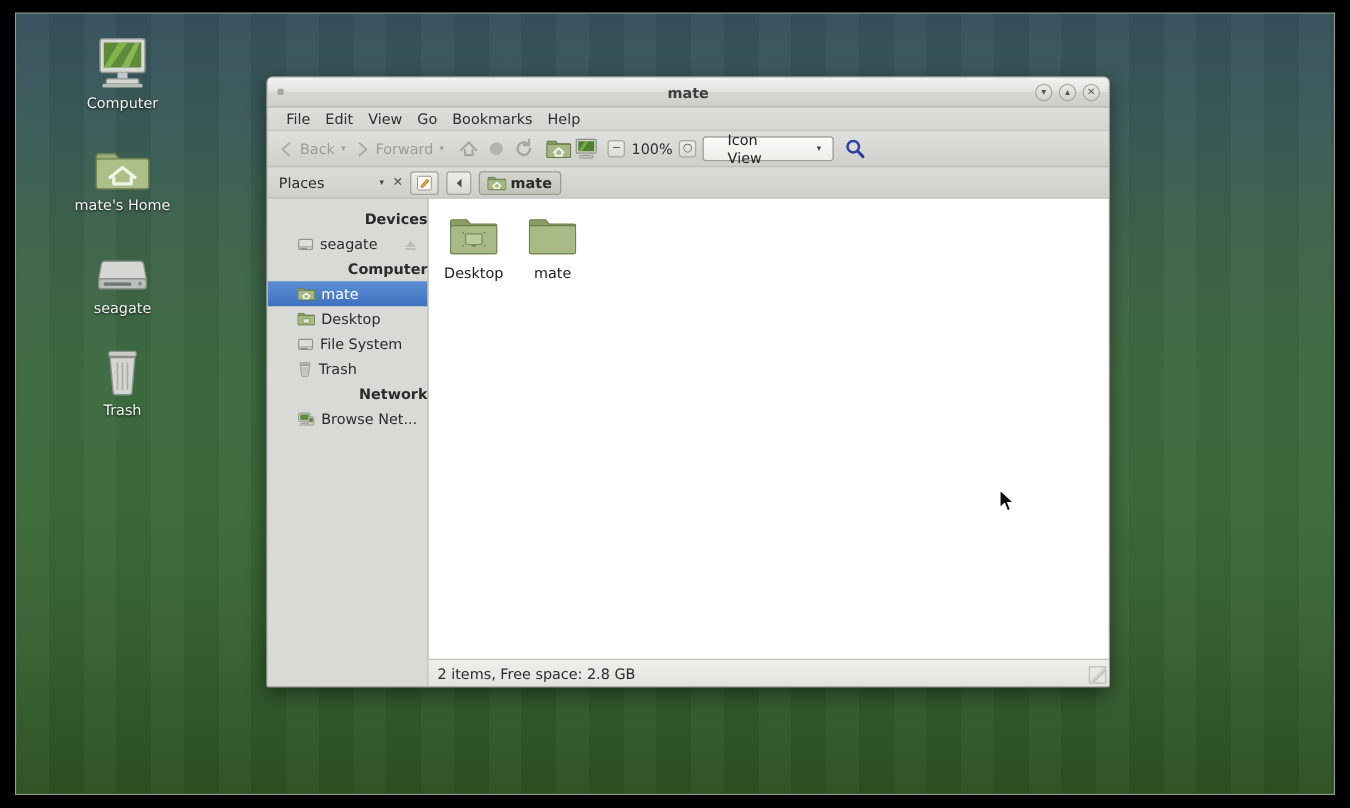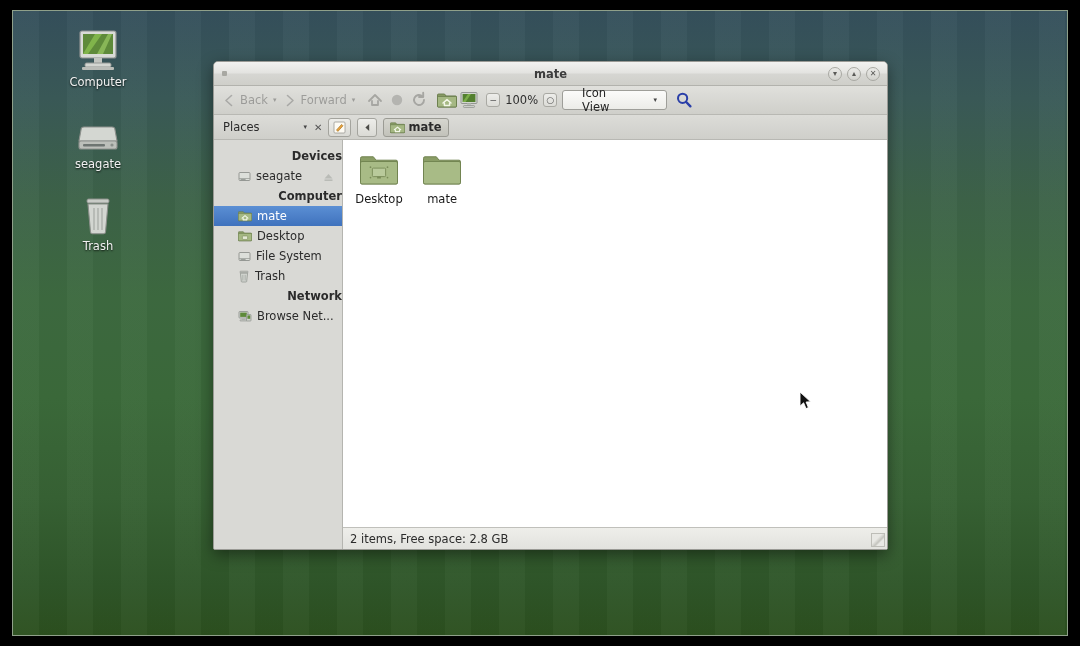--- a/index.html
+++ b/index.html
@@ -257,20 +257,31 @@
           <path d="M8 25 L20 5 L27 5 L13 25 Z" fill="#8cc152" opacity=".75"></path>
           <path d="M22 25 L33 5 L37 5 L28 25 Z" fill="#a5d46a" opacity=".6"></path>
           <rect x="19" y="29" width="8" height="5" fill="#c3c6c1"></rect>
           <rect x="10" y="34" width="26" height="4" rx="1.5" fill="#d3d6d1" stroke="#949895" stroke-width="1"></rect>
           <rect x="7" y="38" width="32" height="3" rx="1" fill="#b9bcb7"></rect>
         </svg>
       </div>
       <div class="label">Computer</div>
     </div>
 
+    <div class="desk-icon">
+      <div class="glyph">
+        <svg width="46" height="40" viewBox="0 0 46 40">
+          <path d="M4 8 h13 l3.5 4 H42 a2 2 0 0 1 2 2 v20 a2 2 0 0 1 -2 2 H4 a2 2 0 0 1 -2 -2 V10 a2 2 0 0 1 2 -2 z" fill="#99ac75" stroke="#6f7f52" stroke-width="1.2"></path>
+          <path d="M4 12 H42 a2 2 0 0 1 2 2 v20 a2 2 0 0 1 -2 2 H4 a2 2 0 0 1 -2 -2 V14 a2 2 0 0 1 2 -2 z" fill="#adbf89" stroke="#6f7f52" stroke-width="1"></path>
+          <path d="M13 27 L23 19 L33 27" fill="none" stroke="#f0f4e6" stroke-width="2.6" stroke-linecap="round" stroke-linejoin="round"></path>
+          <path d="M16 27 v5 h14 v-5" fill="none" stroke="#f0f4e6" stroke-width="2.6" stroke-linecap="round" stroke-linejoin="round"></path>
+        </svg>
+      </div>
+      <div class="label">mate's Home</div>
+    </div>
 
     <div class="desk-icon">
       <div class="glyph">
         <svg width="44" height="34" viewBox="0 0 44 34">
           <path d="M8 6 h28 a3 3 0 0 1 3 3 l2 11 H3 l2 -11 a3 3 0 0 1 3 -3 z" fill="#d4d7d2" stroke="#8e918d" stroke-width="1.1"></path>
           <rect x="3" y="20" width="38" height="8" rx="2" fill="#bcbfba" stroke="#8e918d" stroke-width="1.1"></rect>
           <rect x="7" y="23" width="22" height="2.5" rx="1" fill="#6e7572"></rect>
           <circle cx="36" cy="24" r="1.6" fill="#8a8f8b"></circle>
         </svg>
       </div>
@@ -294,20 +305,28 @@
     <div id="titlebar">
       <div class="tb-dot"></div>
       <div class="tb-title">mate</div>
       <div class="tb-buttons">
         <div class="tb-btn">▾</div>
         <div class="tb-btn">▴</div>
         <div class="tb-btn">✕</div>
       </div>
     </div>
 
+    <div id="menubar">
+      <div class="mi">File</div>
+      <div class="mi">Edit</div>
+      <div class="mi">View</div>
+      <div class="mi">Go</div>
+      <div class="mi">Bookmarks</div>
+      <div class="mi">Help</div>
+    </div>
 
     <div id="toolbar">
 
       <div class="tb-nav">
         <svg width="15" height="15" viewBox="0 0 15 15">
           <path d="M9.5 2.5 L4 7.5 L9.5 12.5" fill="none" stroke="#6b6b6b" stroke-width="1.6" stroke-linecap="round" stroke-linejoin="round"></path>
         </svg>
         <span class="txt">Back</span>
         <span class="caret">▾</span>
       </div>

